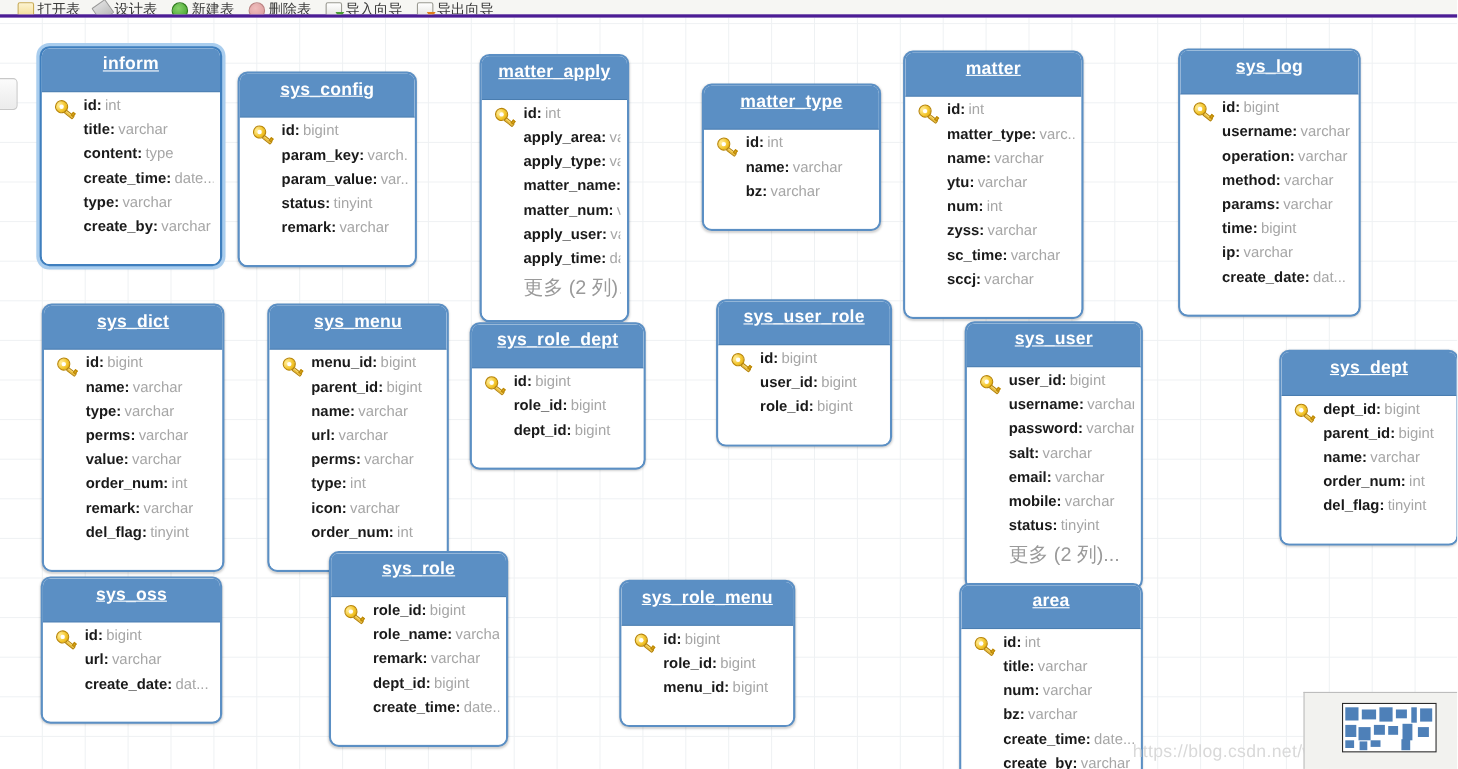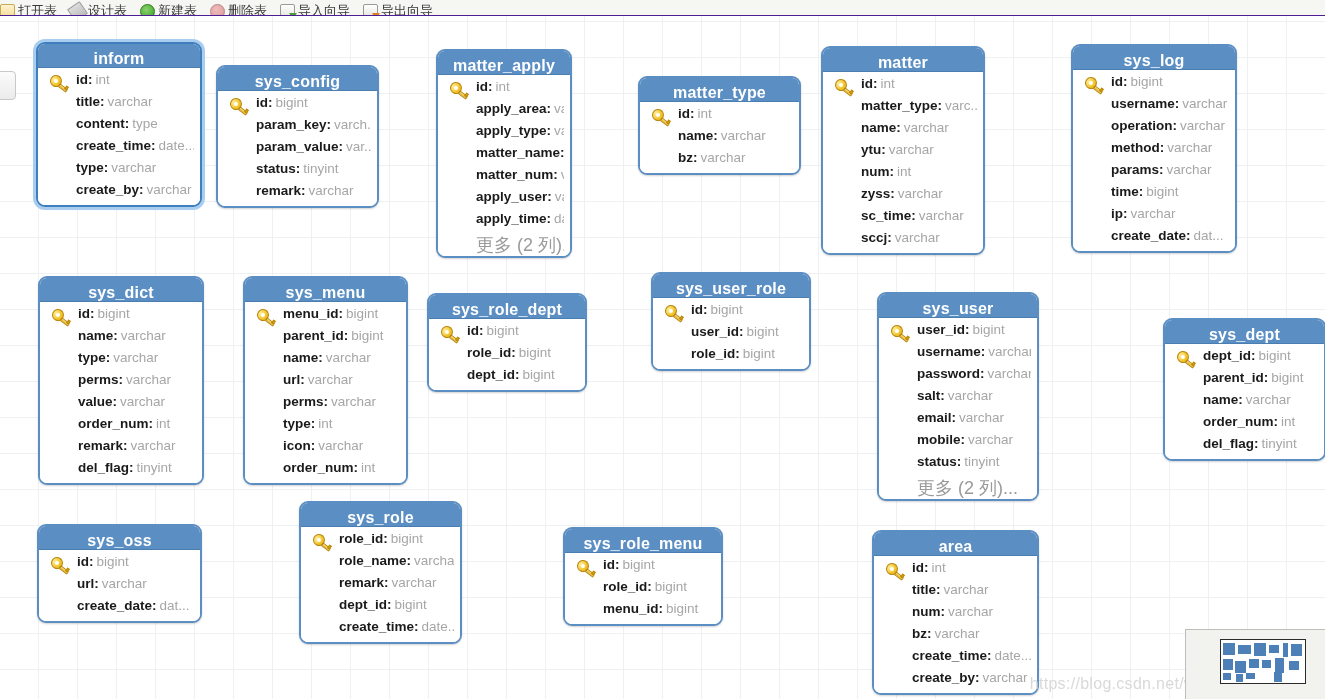--- a/index.html
+++ b/index.html
@@ -17,24 +17,24 @@
     overflow: hidden;
     background: #ffffff;
   }
 
   
   .toolbar {
     position: absolute;
     left: 0; top: 0;
     width: 1325px; height: 16px;
     background: #f6f6f3;
-    border-bottom: 1px solid #4c1d95;
+    border-bottom: 3px solid #4c1d95;
     display: flex;
     align-items: flex-end;
-    padding-left: 0;
+    padding-left: 16px;
     box-sizing: border-box;
     overflow: hidden;
     z-index: 40;
   }
   .tb-item {
     display: flex;
     align-items: center;
     gap: 3px;
     margin-right: 13px;
     font-size: 13px;
@@ -110,29 +110,30 @@
     box-shadow: 0 0 0 3px #a9cdee, 0 1px 3px rgba(0,0,0,.25);
     z-index: 20;
   }
   .tbl-head {
     background: #5b8fc4;
     color: #ffffff;
     font-size: 16px;
     font-weight: bold;
     text-align: center;
     line-height: 1;
-    padding: 7px 4px 0;
+    padding: 7px 4px 16px;
     letter-spacing: .2px;
     white-space: nowrap;
     overflow: hidden;
     border-bottom: 1px solid #4a7db0;
+    text-decoration: underline;
   }
   .tbl.selected .tbl-head { background: #5b8fc4; }
   .tbl-body {
-    padding: 4px 6px 1px 6px;
+    padding: 4px 6px 20px 6px;
     background: #ffffff;
   }
   .fld {
     display: flex;
     align-items: baseline;
     height: 22px;
     font-size: 13.5px;
     white-space: nowrap;
     overflow: hidden;
     padding-left: 32px;

